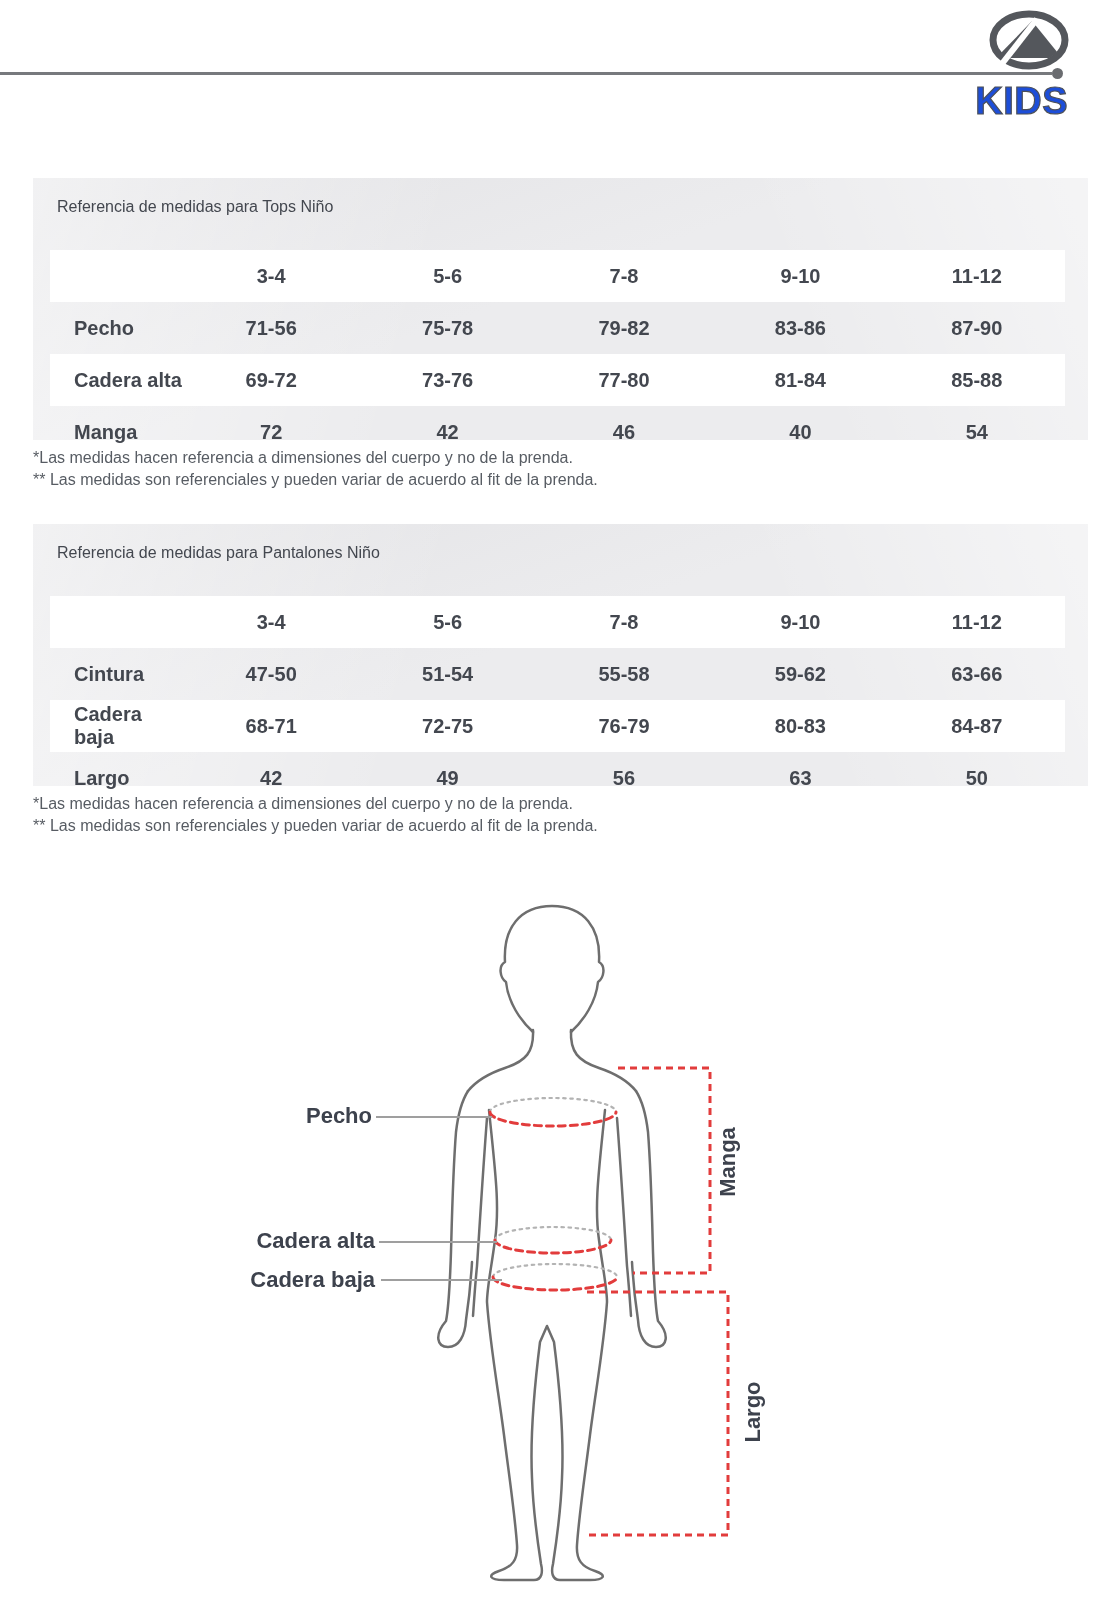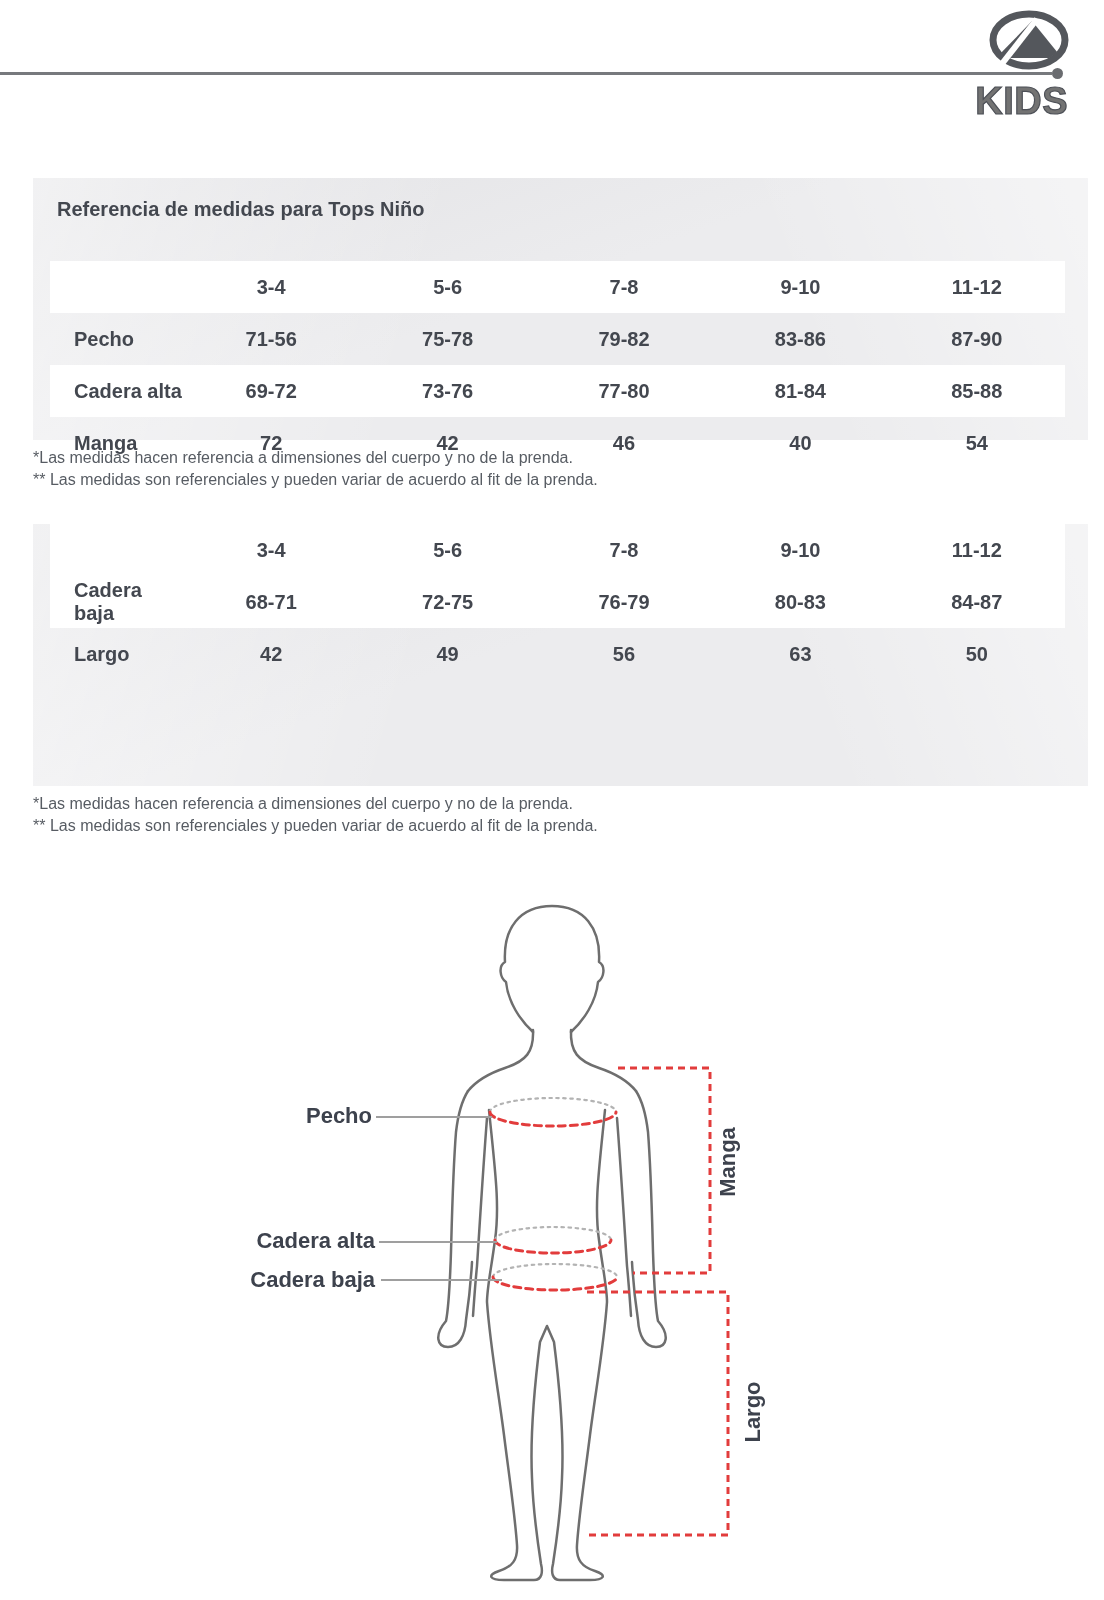--- a/index.html
+++ b/index.html
@@ -3,32 +3,32 @@
 <meta charset="utf-8">
 <style>
   html,body{margin:0;padding:0;}
   body{width:1104px;height:1600px;background:#fff;font-family:"Liberation Sans",sans-serif;}
   .page{position:relative;width:1104px;height:1600px;overflow:hidden;background:#fff;}
 
   
   .topline{position:absolute;top:72px;left:0;width:1052px;height:3px;background:#77797d;}
   .topline-dot{position:absolute;top:68px;left:1052px;width:11px;height:11px;border-radius:50%;background:#6a6c70;}
   .logo{position:absolute;top:10px;left:988px;}
-  .kids{position:absolute;top:80px;right:36px;font-size:38px;font-weight:bold;color:#737373;
+  .kids{position:absolute;top:80px;right:36px;font-size:38px;font-weight:bold;color:#1d4ed8;
         letter-spacing:.5px;-webkit-text-stroke:1.2px #4d5057;}
 
   
   .card{position:absolute;left:33px;width:1055px;height:262px;box-sizing:border-box;
         background-color:#ececee;
         background-image:
           linear-gradient(105deg, rgba(255,255,255,.5) 0%, rgba(255,255,255,0) 38%),
           linear-gradient(250deg, rgba(255,255,255,.45) 0%, rgba(255,255,255,0) 30%),
           linear-gradient(160deg, rgba(222,222,225,.55) 8%, rgba(255,255,255,0) 46%);}
-  .card-title{box-sizing:border-box;height:83px;padding:20px 0 0 24px;
-        font-size:20px;font-weight:bold;color:#43474f;}
+  .card-title{box-sizing:border-box;height:72px;padding:20px 0 0 24px;
+        font-size:16px;font-weight:normal;color:#43474f;}
   .trow{margin:0 23px 0 17px;height:52px;display:grid;
         grid-template-columns:133px repeat(5,1fr);align-items:center;}
   .trow.band{background:#fff;}
   .tcell{text-align:center;font-size:20px;font-weight:bold;color:#43474f;}
   .tcell.label{text-align:left;padding-left:24px;}
 
   .footnotes{position:absolute;left:33px;width:1032px;text-align:left;
         font-size:16px;color:#575c63;line-height:21.5px;}
 
   
@@ -90,27 +90,36 @@
       <div class="tcell">40</div>
       <div class="tcell">54</div>
     </div>
   </div>
   <div class="footnotes" style="top:447px;">
     <div>*Las medidas hacen referencia a dimensiones del cuerpo y no de la prenda.</div>
     <div>** Las medidas son referenciales y pueden variar de acuerdo al fit de la prenda.</div>
   </div>
 
   <div class="card" style="top:524px;">
+    <div class="card-title">Referencia de medidas para Pantalones Niño</div>
     <div class="trow band">
       <div class="tcell label"></div>
       <div class="tcell">3-4</div>
       <div class="tcell">5-6</div>
       <div class="tcell">7-8</div>
       <div class="tcell">9-10</div>
       <div class="tcell">11-12</div>
+    </div>
+    <div class="trow">
+      <div class="tcell label">Cintura</div>
+      <div class="tcell">47-50</div>
+      <div class="tcell">51-54</div>
+      <div class="tcell">55-58</div>
+      <div class="tcell">59-62</div>
+      <div class="tcell">63-66</div>
     </div>
     <div class="trow band">
       <div class="tcell label">Cadera baja</div>
       <div class="tcell">68-71</div>
       <div class="tcell">72-75</div>
       <div class="tcell">76-79</div>
       <div class="tcell">80-83</div>
       <div class="tcell">84-87</div>
     </div>
     <div class="trow">

